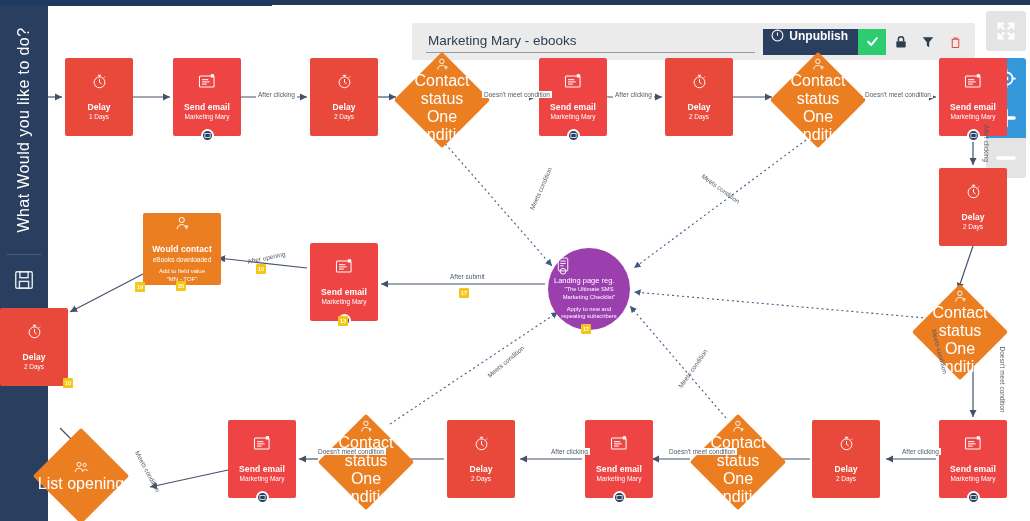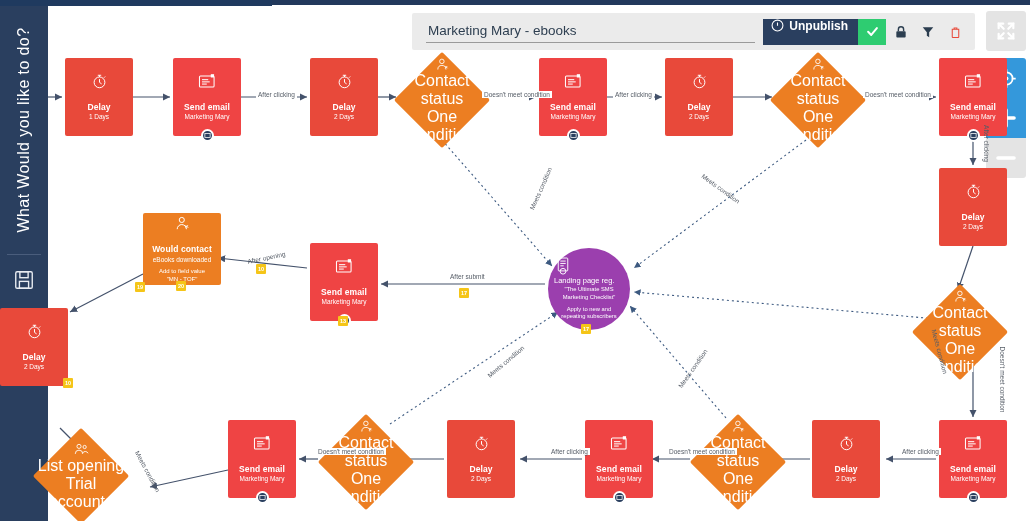--- a/index.html
+++ b/index.html
@@ -29,21 +29,21 @@
     transform: rotate(-90deg);
     white-space:nowrap;
     color:#ffffff; font-size:16px; letter-spacing:0.4px;
     font-family:"Liberation Sans", sans-serif;
   }
   .sidebar-div { width:34px; height:1px; background:#4a5d7c; }
   .sidebar-save { margin-top:14px; width:48px; display:flex; justify-content:center; }
 
   
   .toolbar {
-    position:absolute; left:412px; top:13px; width:563px; height:37px;
+    position:absolute; left:412px; top:23px; width:563px; height:37px;
     background:#ebebeb; border-radius:2px;
     display:flex; align-items:center; padding:0 8px;
   }
   .title-field {
     flex:1; margin-left:6px; margin-right:8px;
     border:none; background:transparent; outline:none;
     border-bottom:1px solid #9a9a9a;
     font-size:13.5px; color:#2d3e50; padding:3px 2px 4px 2px;
     font-family:"Liberation Sans", sans-serif;
   }
@@ -499,21 +499,20 @@
       <div class="dia-wrap" style="left: 33px; top: 428px;">
         <div class="dia-shape"></div>
         <div class="dia-text">
           <svg width="17" height="15" viewBox="0 0 26 24" fill="none" stroke="#ffffff" stroke-width="1.4">
       <circle cx="9" cy="7" r="3.3"></circle>
             <path d="M3 19 a6 6 0 0 1 12 0"></path>
       <circle cx="18" cy="8" r="2.6"></circle>
             <path d="M14.5 18 a5 5 0 0 1 9 0"></path>
           </svg>
           <div class="nm">List opening</div>
-          <div class="ns">Trial accounts</div>
         </div>
       </div>
       <div class="node box red" style="left: 0px; top: 308px; width: 68px; height: 78px;">
         <svg width="17" height="17" viewBox="0 0 24 24" fill="none" stroke="#ffffff" stroke-width="1.4">
       <circle cx="12" cy="13.2" r="7.6"></circle>
           <path d="M12 8.6 V13.2 L15 15.4"></path>
       <path d="M9.6 3.2 H14.4"></path>
           <path d="M12 3.2 V5.6"></path>
           <path d="M18.4 6.6 L20 5"></path>
         </svg>

